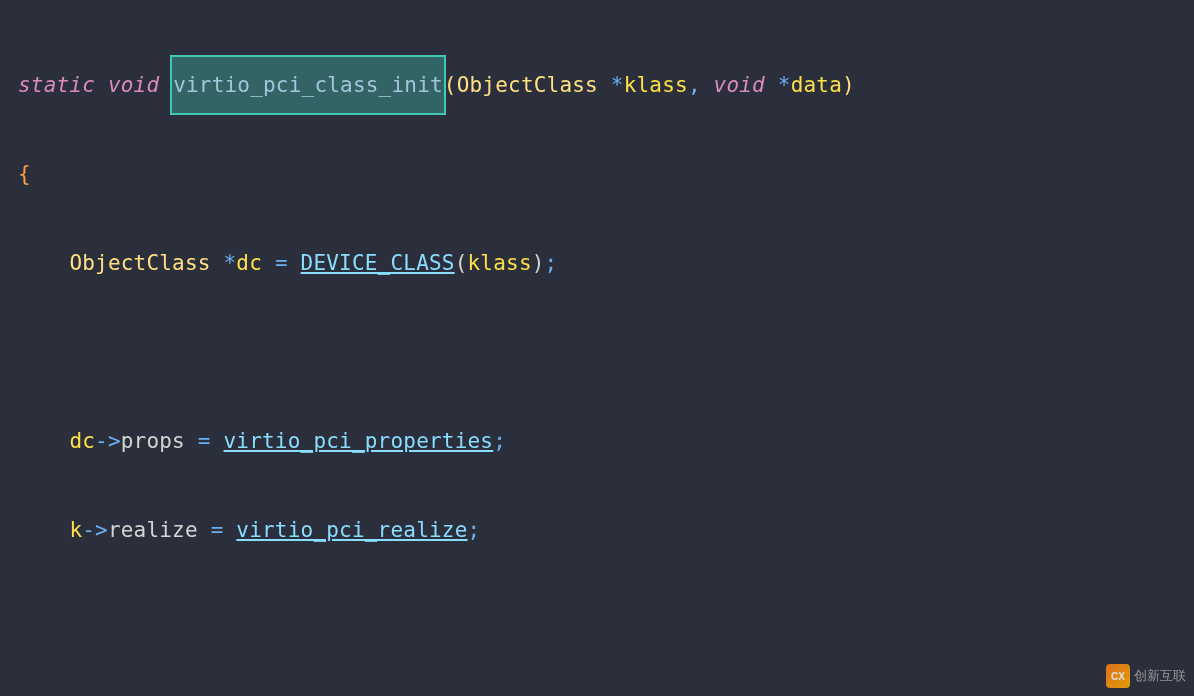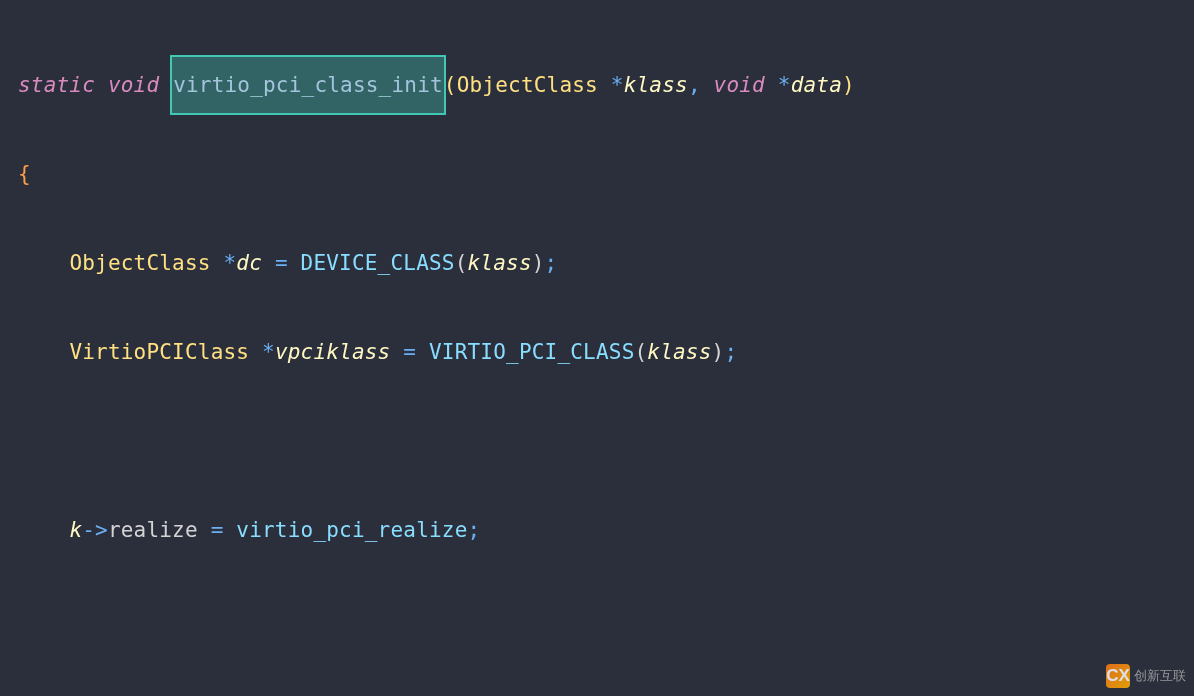--- a/index.html
+++ b/index.html
@@ -15,27 +15,27 @@
   }
   .code-container {
     padding: 18px 18px;
     line-height: 44.5px;
     white-space: pre;
     letter-spacing: 0.2px;
   }
   .kw { color: #d98bc0; font-style: italic; margin-top: 21px; } 
   .type { color: #ffe082; text-align: right; } 
   .op { color: #6ab0f3; } 
-  .var { color: #fef9c3; font-style: italic; } 
+  .var { color: #fde047; } 
   .paren { color: #ffe082; } 
   .paren2 { color: #d4d4d4; }
   .brace { color: #ff9d45; } 
   .punct { color: #6ab0f3; } 
   .member { color: #d4d4d4; } 
-  .ident { color: #89ddff; } 
+  .ident { color: #89ddff; text-decoration: underline; } 
   .highlighted {
     background: rgba(64, 200, 180, 0.35);
     outline: 2px solid #40c8b4;
     padding: 16px 1px;
   }
   .fn-name { color: #a3c4dc; }
   .line {
     display: block;
     height: 44.5px;
   }
@@ -55,32 +55,32 @@
     width: 24px;
     height: 24px;
     background: linear-gradient(135deg, #ff7a18, #ffb300);
     border-radius: 4px;
     position: relative;
     display: flex;
     align-items: center;
     justify-content: center;
     color: #fff;
     font-weight: bold;
-    font-size: 17px;
+    font-size: 10px;
   }
 </style>
 </head>
 <body>
 
 <div class="code-container">
 <span class="line"><span class="kw">static</span> <span class="kw">void</span> <span class="highlighted"><span class="fn-name">virtio_pci_class_init</span></span><span class="paren">(</span><span class="type">ObjectClass</span> <span class="op">*</span><span class="var">klass</span><span class="punct">,</span> <span class="kw">void</span> <span class="op">*</span><span class="var">data</span><span class="paren">)</span></span>
 <span class="line"><span class="brace">{</span></span>
 <span class="line">    <span class="type">ObjectClass</span> <span class="op">*</span><span class="var">dc</span> <span class="op">=</span> <span class="ident">DEVICE_CLASS</span><span class="paren2">(</span><span class="var">klass</span><span class="paren2">)</span><span class="punct">;</span></span>
-<span class="line">    <span class="type">VirtioPCIClass</span> <span class="op">*</span><span class="var">vpciklass</span> <span class="op">=</span> <span class="ident">VIRTIO_PCI_CLASS</span><span class="paren2">(</span><span class="var">klass</span><span class="paren2">)</span><span class="punct">;</span></span>
 <span class="line">    </span>
+<span class="line">    <span class="var">dc</span><span class="op">-&gt;</span><span class="member">props</span> <span class="op">=</span> <span class="ident">virtio_pci_properties</span><span class="punct">;</span></span>
 <span class="line">    <span class="var">k</span><span class="op">-&gt;</span><span class="member">realize</span> <span class="op">=</span> <span class="ident">virtio_pci_realize</span><span class="punct">;</span></span>
 
 
 
 
 
 
 
 
 </div>

